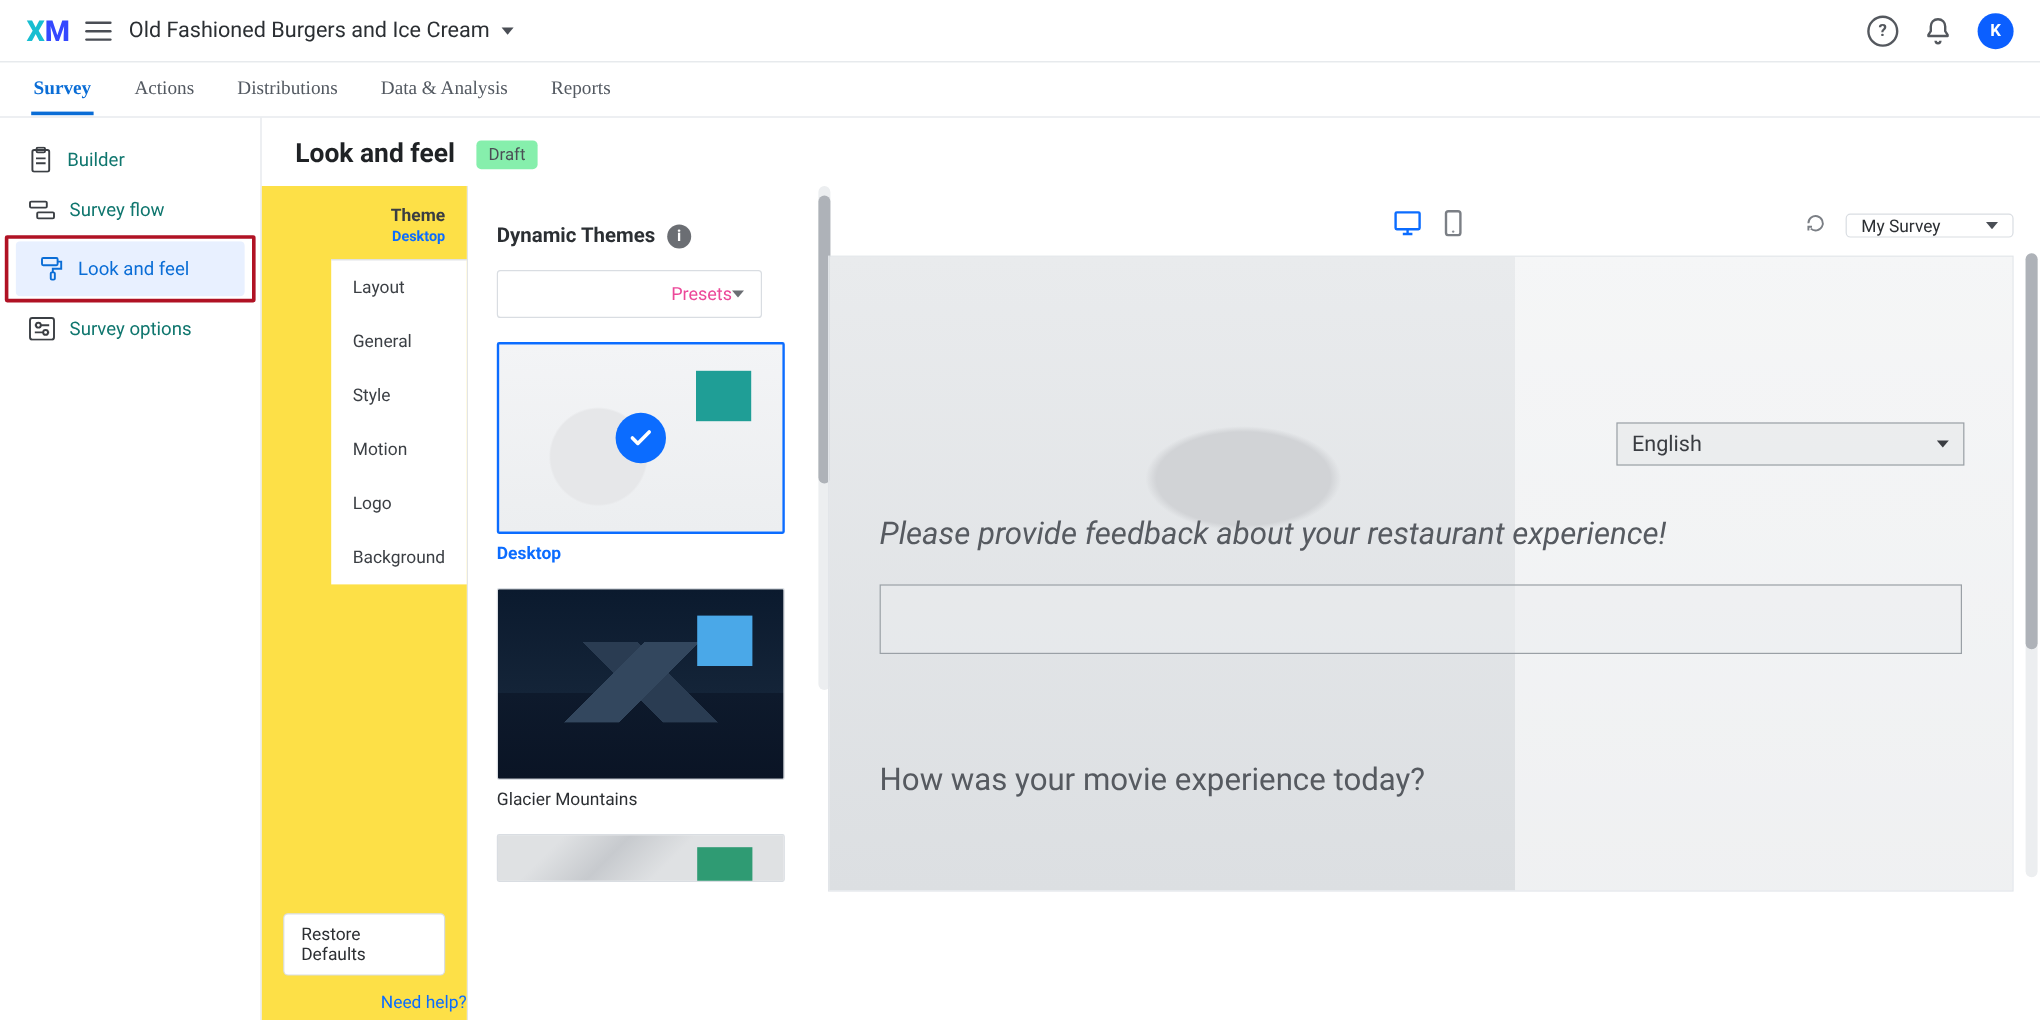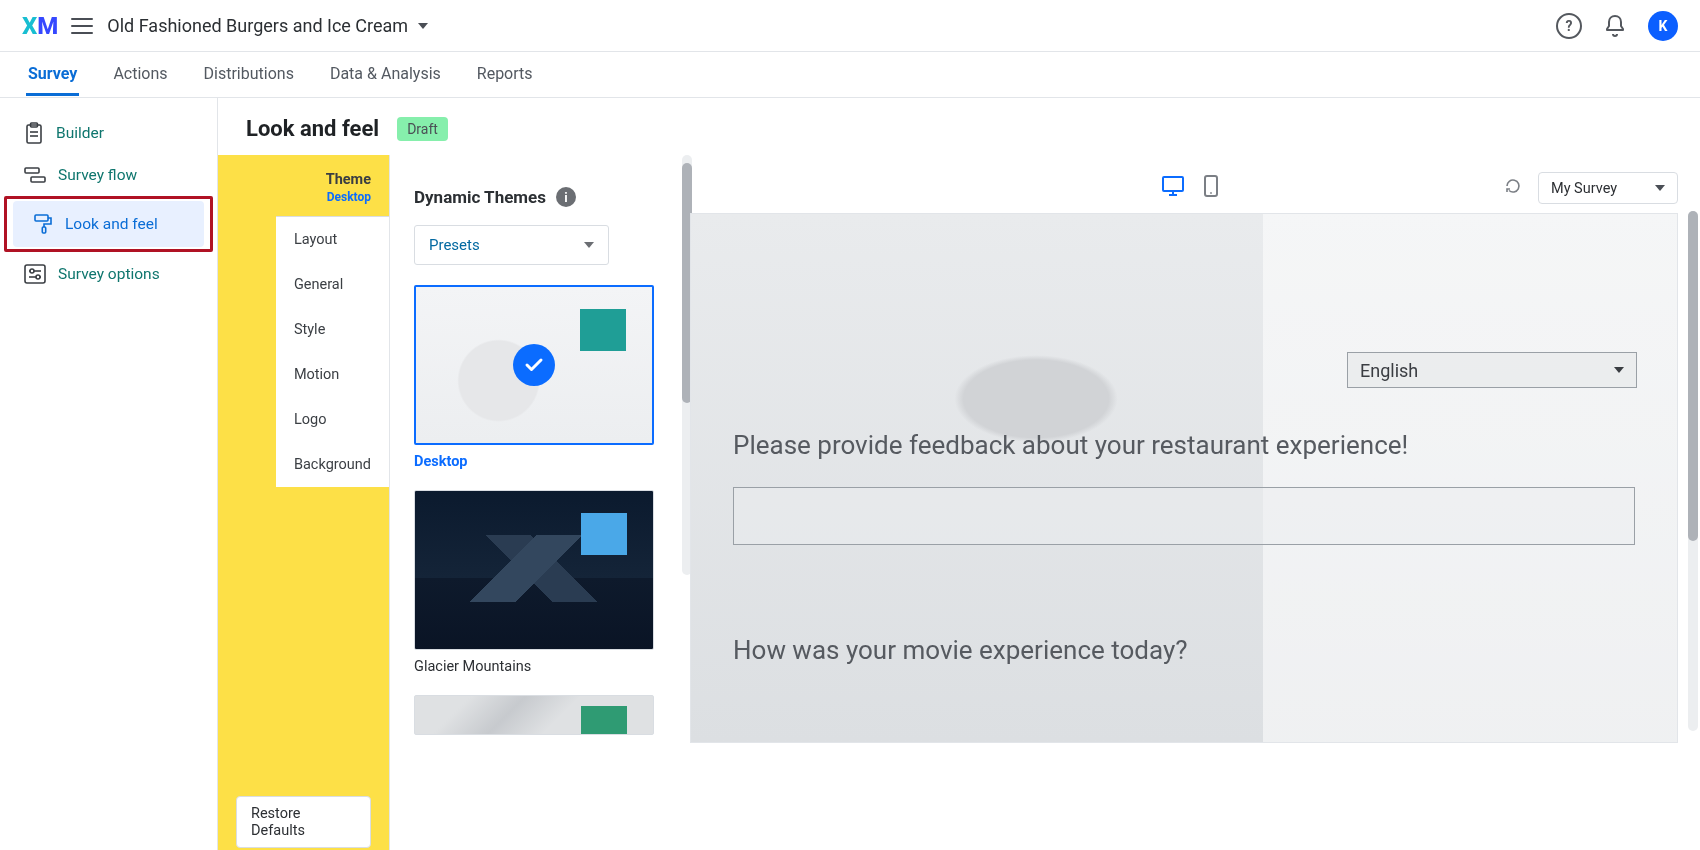--- a/index.html
+++ b/index.html
@@ -32,21 +32,21 @@
   .hamburger-icon span { display:block; height:2px; background:#4a4e55; border-radius:1px; }
   .proj-name { font-size:18px; color:#2b2f33; display:flex; align-items:center; gap:10px; cursor:pointer;}
   .chev-down { width:0; height:0; border-left:5px solid transparent; border-right:5px solid transparent; border-top:6px solid #4a4e55; display:inline-block; }
   .header-spacer { flex:1; }
   .header-icons { display:flex; align-items:center; gap:22px; }
   .circle-btn { width:26px; height:26px; border:2px solid #54585e; border-radius:50%; display:flex; align-items:center; justify-content:center; font-weight:700; color:#54585e; font-size:14px; cursor:pointer;}
   .bell-icon svg { display:block; }
   .avatar { width:30px; height:30px; border-radius:50%; background:#0b5fff; color:#fff; display:flex; align-items:center; justify-content:center; font-weight:700; font-size:14px; cursor:pointer;}
 
   
-  .tabs { display:flex; align-items:flex-start; height:var(--tabs-height); padding:0 26px; gap:32px; border-bottom:1px solid var(--sidebar-border); }
+  .tabs { display:flex; align-items:center; height:var(--tabs-height); padding:0 26px; gap:32px; border-bottom:1px solid var(--sidebar-border);font-family:Liberation Serif, serif; }
   .tab { font-size:16px; color:var(--muted); padding:12px 2px 10px 2px; cursor:pointer; border-bottom:3px solid transparent;}
   .tab.active { color:var(--blue); font-weight:700; border-bottom-color:var(--blue); }
 
   
   .body { display:flex; height:calc(100% - var(--header-height) - var(--tabs-height)); }
 
   
   .left-nav { width:var(--left-col); border-right:1px solid var(--sidebar-border); padding-top:12px; }
   .nav-item { display:flex; align-items:center; gap:12px; padding:10px 18px; font-size:15.5px; color:#0f766e; cursor:pointer; border-radius:4px; margin:2px 6px;}
   .nav-item svg { flex:0 0 auto; }
@@ -61,21 +61,21 @@
   .settings-panel .sect-group { background:#fff; border-top:1px solid var(--light-border); }
   .settings-item { padding:14px 18px; font-size:14.5px; color:#3b3f44; cursor:pointer; }
   .panel-footer { margin-top:auto; padding:14px 18px 2px 18px; }
   .restore-btn { display:inline-block; border:1px solid var(--light-border); background:#fff; padding:8px 14px; font-size:14.5px; color:#2c2f33; border-radius:4px; cursor:pointer;}
   .help-link { text-align:center; padding:12px 0 6px 0; color:var(--blue-bright); font-size:14.5px; cursor:pointer;}
 
   
   .themes-col { width:var(--theme-col); padding:14px 24px 0 24px; position:relative; }
   .themes-title { display:flex; align-items:center; gap:10px; font-size:17px; font-weight:700; color:#2b2f33; padding:18px 0 18px 0;}
   .info-dot { width:20px; height:20px; border-radius:50%; background:#6b6e73; color:#fff; display:flex; align-items:center; justify-content:center; font-weight:700; font-size:13px; }
-  .preset-select { width:195px; height:40px; border:1px solid var(--light-border); border-radius:3px; display:flex; align-items:center; justify-content:space-between; padding:0 14px; font-size:15px; color:#0369a1; cursor:pointer; background:#fff;}
+  .preset-select { width:221px; height:40px; border:1px solid var(--light-border); border-radius:3px; display:flex; align-items:center; justify-content:flex-end; padding:0 14px; font-size:15px; color:#ec4899; cursor:pointer; background:#fff;}
   .preset-select .chev-down { border-top-color:#6b6e73; }
 
   .theme-card { width:240px; margin-top:20px; }
   .theme-thumb { height:160px; border:1px solid var(--light-border); border-radius:2px; position:relative; overflow:hidden; cursor:pointer; }
   .theme-thumb.selected { border:2px solid var(--blue-bright); }
   .theme-thumb .swatch { position:absolute; top:22px; right:26px; width:46px; height:42px; }
   .theme-thumb .check { position:absolute; left:50%; top:50%; transform:translate(-50%,-50%); width:42px; height:42px; border-radius:50%; background:var(--blue-bright); display:flex; align-items:center; justify-content:center; color:#fff; }
   .theme-label { font-size:14.5px; font-weight:700; color:var(--blue-bright); padding-top:8px; }
   .theme-label.plain { color:#2c2f33; font-weight:400; }
 
@@ -101,34 +101,34 @@
   .badge-draft { background:#86efac; color:#4b4f55; font-size:14px; padding:4px 10px; border-radius:4px; }
 
   
   .preview-col { flex:1; padding:8px 22px 0 10px; position:relative; }
   .preview-toolbar { display:flex; align-items:center; justify-content:flex-end; gap:16px; height:50px; }
   .preview-toolbar .center-icons { position:absolute; left:50%; transform:translateX(-50%); display:flex; gap:18px; align-items:center;}
   .device-btn { cursor:pointer; }
   .device-desktop svg rect { stroke:var(--blue-bright); }
   .device-mobile svg rect { stroke:#7b7f85; }
   .reload-icon { color:#6b6e73; cursor:pointer; }
-  .survey-select { height:32px; min-width:140px; border:1px solid var(--light-border); border-radius:4px; display:flex; align-items:center; justify-content:space-between; padding:0 12px; font-size:14.5px; color:#2c2f33; background:#fff; cursor:pointer; gap:14px;}
+  .survey-select { height:20px; min-width:140px; border:1px solid var(--light-border); border-radius:4px; display:flex; align-items:center; justify-content:space-between; padding:0 12px; font-size:14.5px; color:#2c2f33; background:#fff; cursor:pointer; gap:14px;}
 
   .preview-canvas { border:1px solid #e2e5e9; height:530px; overflow:hidden; position:relative;
     background:
       radial-gradient(ellipse at 35% 35%, #d1d3d6 8%, transparent 9%),
       linear-gradient(180deg,#e9ebed 0%, #dcdfe2 100%); }
   .preview-inner { position:relative; padding:24px 42px 0 42px; height:100%;
     background: linear-gradient(90deg, rgba(255,255,255,0) 0%, rgba(255,255,255,0) 58%, rgba(255,255,255,.55) 58%, rgba(255,255,255,.55) 100%);
   }
   .lang-select { position:absolute; right:40px; top:138px; width:290px; height:36px;
     border:1px solid #9aa0a6; background:rgba(230,232,234,.6); display:flex; align-items:center; justify-content:space-between;
     padding:0 12px; font-size:18px; color:#3a3d42; cursor:pointer; }
   .lang-select .chev-down { border-top-color:#3a3d42; }
-  .q-text { font-size:26px; color:#565a60; line-height:1.35; padding-top:190px; width:78%; }
+  .q-text { font-size:26px; color:#565a60; line-height:1.35; padding-top:190px; width:78%;font-style:italic; }
   .q-input { margin-top:24px; height:58px; border:1px solid #9aa0a6; background:rgba(236,238,240,.5); }
   .q-text2 { font-size:26px; color:#565a60; padding-top:90px; }
 
   .preview-scroll-gutter { position:absolute; right:2px; top:56px; width:10px; height:520px; background:#eceef0; border-radius:5px; }
   .preview-scroll-thumb { width:10px; height:330px; background:#aeb2b8; border-radius:5px; }
 </style>
 </head>
 <body>
 
 <div class="header">
@@ -225,20 +225,21 @@
             <div class="settings-item">Layout</div>
             <div class="settings-item">General</div>
             <div class="settings-item">Style</div>
             <div class="settings-item">Motion</div>
             <div class="settings-item">Logo</div>
             <div class="settings-item">Background</div>
           </div>
           <div class="panel-footer">
             <div class="restore-btn">Restore Defaults</div>
           </div>
+          <div class="help-link">Need help?</div>
         </div>
       </div>
 
       <div class="themes-col">
         <div class="themes-title">
           <span>Dynamic Themes</span>
           <span class="info-dot">i</span>
         </div>
         <div class="preset-select">
           <span>Presets</span>

